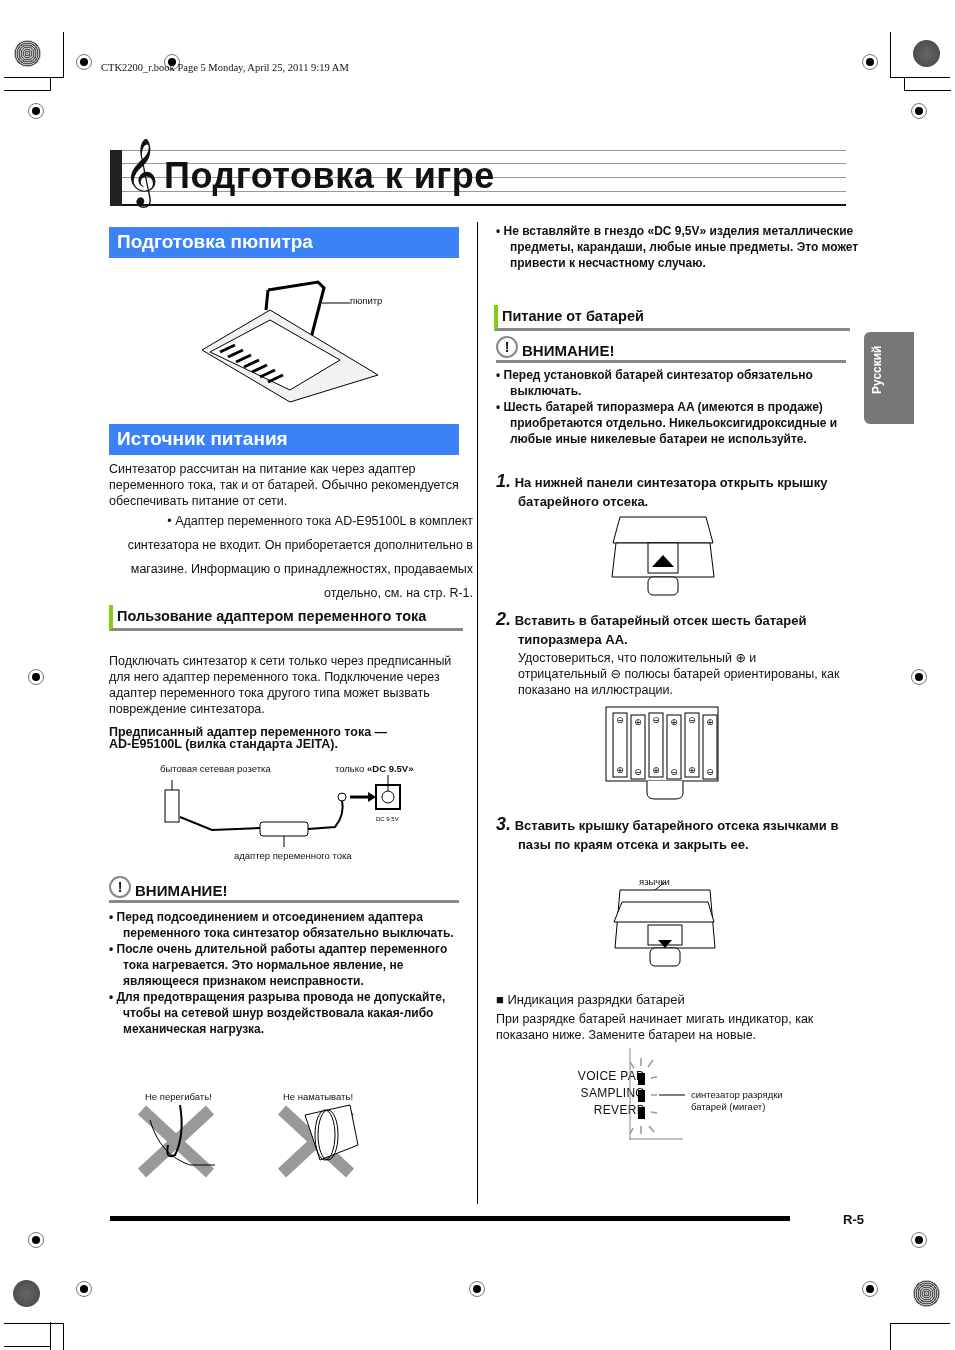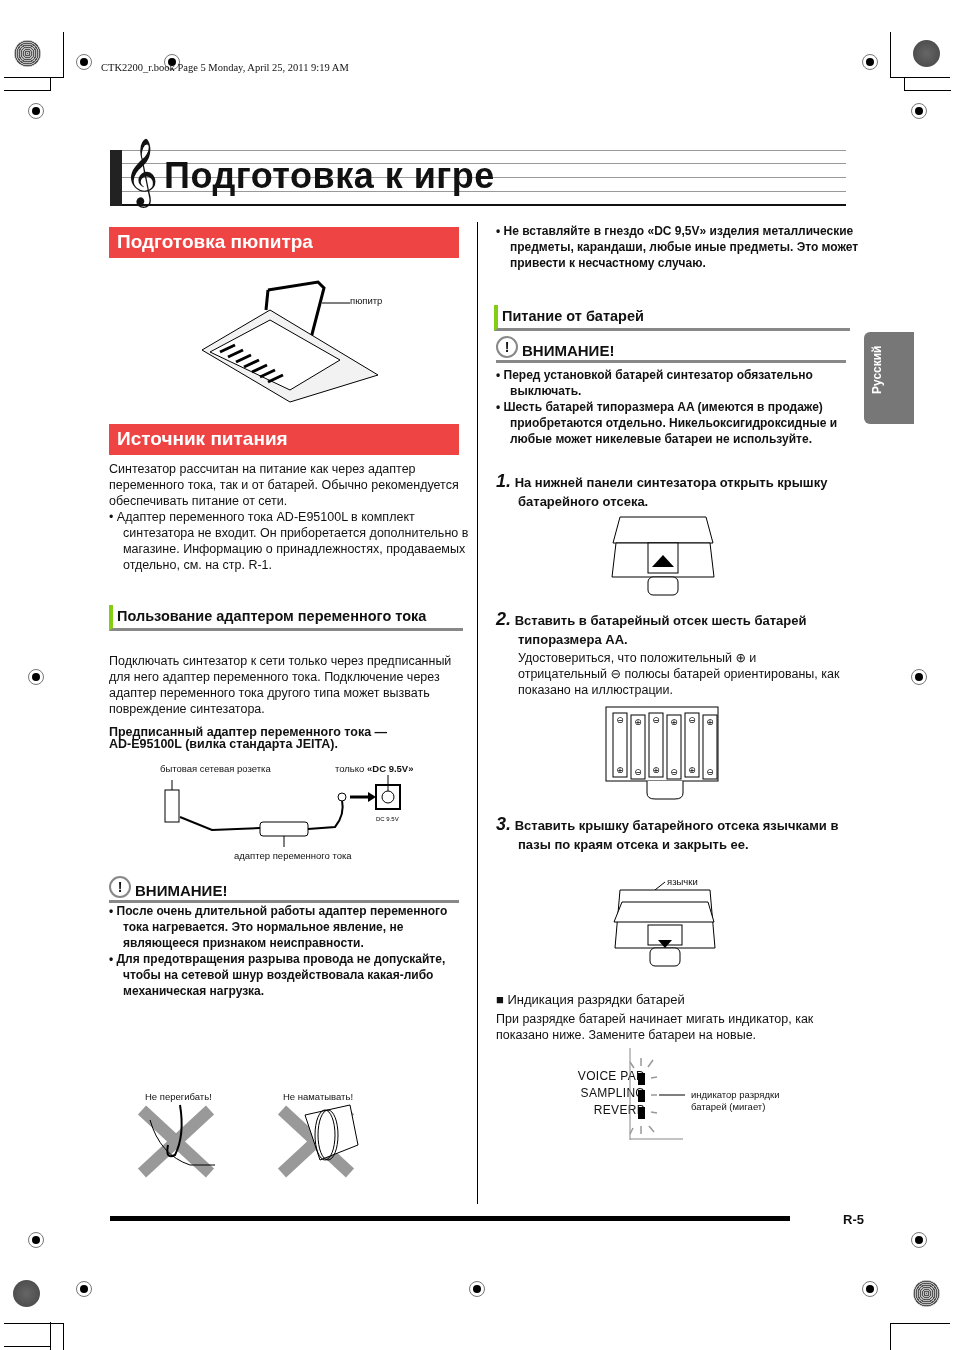--- a/index.html
+++ b/index.html
@@ -11,25 +11,25 @@
   .hl { position:absolute; height:1px; background:#000; }
   .vl { position:absolute; width:1px; background:#000; }
   .disc { position:absolute; width:27px; height:27px; border-radius:50%; background:repeating-radial-gradient(circle,#555 0 1px,#bbb 1px 2px); }
   .disc.dark { background:radial-gradient(circle,#666,#444); }
   .header-line { font-family:"Liberation Serif", serif; font-size:10.5px; top:62px; left:101px; }
   .title-block { left:110px; top:150px; width:736px; height:56px; }
   .title-bar { position:absolute; left:0; top:0; width:12px; height:56px; background:#222; }
   .staff { position:absolute; left:12px; right:0; height:1px; background:#999; }
   .title-text { position:absolute; left:54px; top:5px; font-size:36px; font-weight:bold; letter-spacing:0.5px; }
   .clef { position:absolute; left:14px; top:-8px; font-family:"DejaVu Serif", serif; font-size:58px; line-height:1; }
-  .sec-head { background:#ef4444; color:#fff; font-size:19px; font-weight:bold; padding:4px 8px; box-sizing:border-box; height:31px; }
+  .sec-head { background:#3b82f6; color:#fff; font-size:19px; font-weight:bold; padding:4px 8px; box-sizing:border-box; height:31px; }
   .sub-head { border-left:4px solid #84cc16; border-bottom:3px solid #888; padding:2px 0 2px 4px; font-size:14.5px; font-weight:bold; line-height:19px; }
   .p { font-size:12.5px; line-height:16px; }
   .b { font-weight:bold; }
-  .bul { font-size:12.5px; line-height:16px; padding-left:14px; text-indent:-14px; }
+  .bul { font-size:12.5px; line-height:24px; padding-left:14px; text-indent:-14px;text-align:right; }
   .bul-b { font-size:12px; line-height:16px; font-weight:bold; padding-left:14px; text-indent:-14px; }
   .warn-head { display:flex; align-items:flex-end; border-bottom:3px solid #888; height:22px; }
   .warn-icon { width:18px; height:18px; border:2px solid #888; border-radius:50%; display:flex; align-items:center; justify-content:center; font-weight:bold; font-size:14px; margin-right:4px; margin-bottom:2px; }
   .warn-text { font-size:15px; font-weight:bold; margin-bottom:1px; }
   .step { font-size:13px; font-weight:bold; line-height:19px; padding-left:22px; text-indent:-22px; }
   .step-num { font-size:18px; font-style:italic; font-weight:bold; }
   .small { font-size:9.5px; }
   .lang-tab { left:864px; top:332px; width:50px; height:92px; background:#777; border-radius:6px 0 0 6px; }
   .lang-tab span { position:absolute; left:6px; top:62px; transform:rotate(-90deg); transform-origin:left top; color:#fff; font-size:12px; font-weight:bold; }
   .bottom-rule { left:110px; top:1216px; width:680px; height:5px; background:#000; }
@@ -175,20 +175,21 @@
   <text x="226" y="46" font-size="6" font-family="Liberation Sans, sans-serif">DC 9.5V</text>
   <line x1="134" y1="61" x2="134" y2="72" stroke="#000"></line>
 </svg>
 <div class="abs small" style="left:234px;top:850px;">адаптер переменного тока</div>
 
 <div class="abs" style="left:109px;top:878px;width:350px;">
   <div class="warn-head">
     <div class="warn-icon">!</div>
     <div class="warn-text">ВНИМАНИЕ!</div>
   </div>
+  <div class="bul-b" style="margin-top:6px;">• <span>Перед подсоединением и отсоединением адаптера переменного тока синтезатор обязательно выключать.</span></div>
   <div class="bul-b">• <span>После очень длительной работы адаптер переменного тока нагревается. Это нормальное явление, не являющееся признаком неисправности.</span></div>
   <div class="bul-b">• <span>Для предотвращения разрыва провода не допускайте, чтобы на сетевой шнур воздействовала какая-либо механическая нагрузка.</span></div>
 </div>
 
 <div class="abs small" style="left:145px;top:1091px;">Не перегибать!</div>
 <div class="abs small" style="left:283px;top:1091px;">Не наматывать!</div>
 <svg style="left:140px;top:1105px;" width="80" height="70" viewBox="0 0 80 70">
   <line x1="2" y1="5" x2="70" y2="68" stroke="#999" stroke-width="12"></line>
   <line x1="70" y1="5" x2="2" y2="68" stroke="#999" stroke-width="12"></line>
   <path d="M10 15 Q20 50 50 60 L75 60" fill="none" stroke="#000"></path>
@@ -205,21 +206,21 @@
 <div class="abs bul-b" style="left:496px;top:223px;width:352px;">• <span>Не вставляйте в гнездо «DC 9,5V» изделия металлические предметы, карандаши, любые иные предметы. Это может привести к несчастному случаю.</span></div>
 
 <div class="abs sub-head" style="left:494px;top:305px;width:348px;">Питание от батарей</div>
 
 <div class="abs" style="left:496px;top:338px;width:350px;">
   <div class="warn-head">
     <div class="warn-icon">!</div>
     <div class="warn-text">ВНИМАНИЕ!</div>
   </div>
   <div class="bul-b" style="margin-top:4px;">• <span>Перед установкой батарей синтезатор обязательно выключать.</span></div>
-  <div class="bul-b">• <span>Шесть батарей типоразмера AA (имеются в продаже) приобретаются отдельно. Никельоксигидроксидные и любые может никелевые батареи не используйте.</span></div>
+  <div class="bul-b">• <span>Шесть батарей типоразмера AA (имеются в продаже) приобретаются отдельно. Никельоксигидроксидные и любые иные никелевые батареи не используйте.</span></div>
 </div>
 
 <div class="abs step" style="left:496px;top:472px;width:350px;"><span class="step-num">1.</span> <span>На нижней панели синтезатора открыть крышку батарейного отсека.</span></div>
 <svg style="left:608px;top:515px;" width="110" height="82" viewBox="0 0 110 82">
   <path d="M12 2 L98 2 L105 28 L5 28 Z" fill="#fff" stroke="#000"></path>
   <path d="M8 28 L102 28 L106 62 L4 62 Z" fill="#fff" stroke="#000"></path>
   <rect x="40" y="28" width="30" height="30" fill="#fff" stroke="#000"></rect>
   <polygon points="44,52 55,40 66,52" fill="#000"></polygon>
   <rect x="40" y="62" width="30" height="18" rx="5" fill="#fff" stroke="#000"></rect>
 </svg>
@@ -248,21 +249,21 @@
       <text x="69" y="72">⊖</text>
     <text x="87" y="20">⊖</text>
       <text x="87" y="70">⊕</text>
     <text x="105" y="22">⊕</text>
       <text x="105" y="72">⊖</text>
   </g>
   <path d="M42 78 L42 90 Q42 96 50 96 L70 96 Q78 96 78 90 L78 78" fill="#fff" stroke="#000"></path>
 </svg>
 
 <div class="abs step" style="left:496px;top:815px;width:350px;"><span class="step-num">3.</span> <span>Вставить крышку батарейного отсека язычками в пазы по краям отсека и закрыть ее.</span></div>
-<div class="abs small" style="left:667px;top:876px;">язычки</div>
+<div class="abs small" style="left:639px;top:876px;">язычки</div>
 <svg style="left:610px;top:880px;" width="110" height="95" viewBox="0 0 110 95">
   <line x1="55" y1="2" x2="30" y2="22" stroke="#000"></line>
   <path d="M10 10 L100 10 L105 68 L5 68 Z" fill="#fff" stroke="#000"></path>
   <path d="M12 22 L98 22 L104 42 L4 42 Z" fill="#fff" stroke="#000"></path>
   <rect x="38" y="45" width="34" height="20" fill="#fff" stroke="#000"></rect>
   <polygon points="48,60 55,68 62,60" fill="#000"></polygon>
   <rect x="40" y="68" width="30" height="18" rx="5" fill="#fff" stroke="#000"></rect>
 </svg>
 
 <div class="abs" style="left:496px;top:992px;font-size:13px;font-weight:normal;"><span>■</span> <span>Индикация разрядки батарей</span></div>
@@ -286,18 +287,18 @@
     <line x1="26" y1="30" x2="32" y2="29"></line>
       <line x1="26" y1="47" x2="32" y2="47"></line>
       <line x1="26" y1="64" x2="32" y2="65"></line>
     <line x1="16" y1="78" x2="16" y2="86"></line>
       <line x1="8" y1="80" x2="5" y2="86"></line>
       <line x1="24" y1="78" x2="29" y2="84"></line>
   </g>
   <line x1="34" y1="47" x2="60" y2="47" stroke="#000"></line>
 </svg>
 <div class="abs small" style="left:691px;top:1089px;line-height:12px;">
-  <div>индикатор разрядки</div>
+  <div>синтезатор разрядки</div>
   <div>батарей (мигает)</div>
 </div>
 
 <div class="abs bottom-rule"></div>
 <div class="abs page-num">R-5</div>
 
 </body></html>

